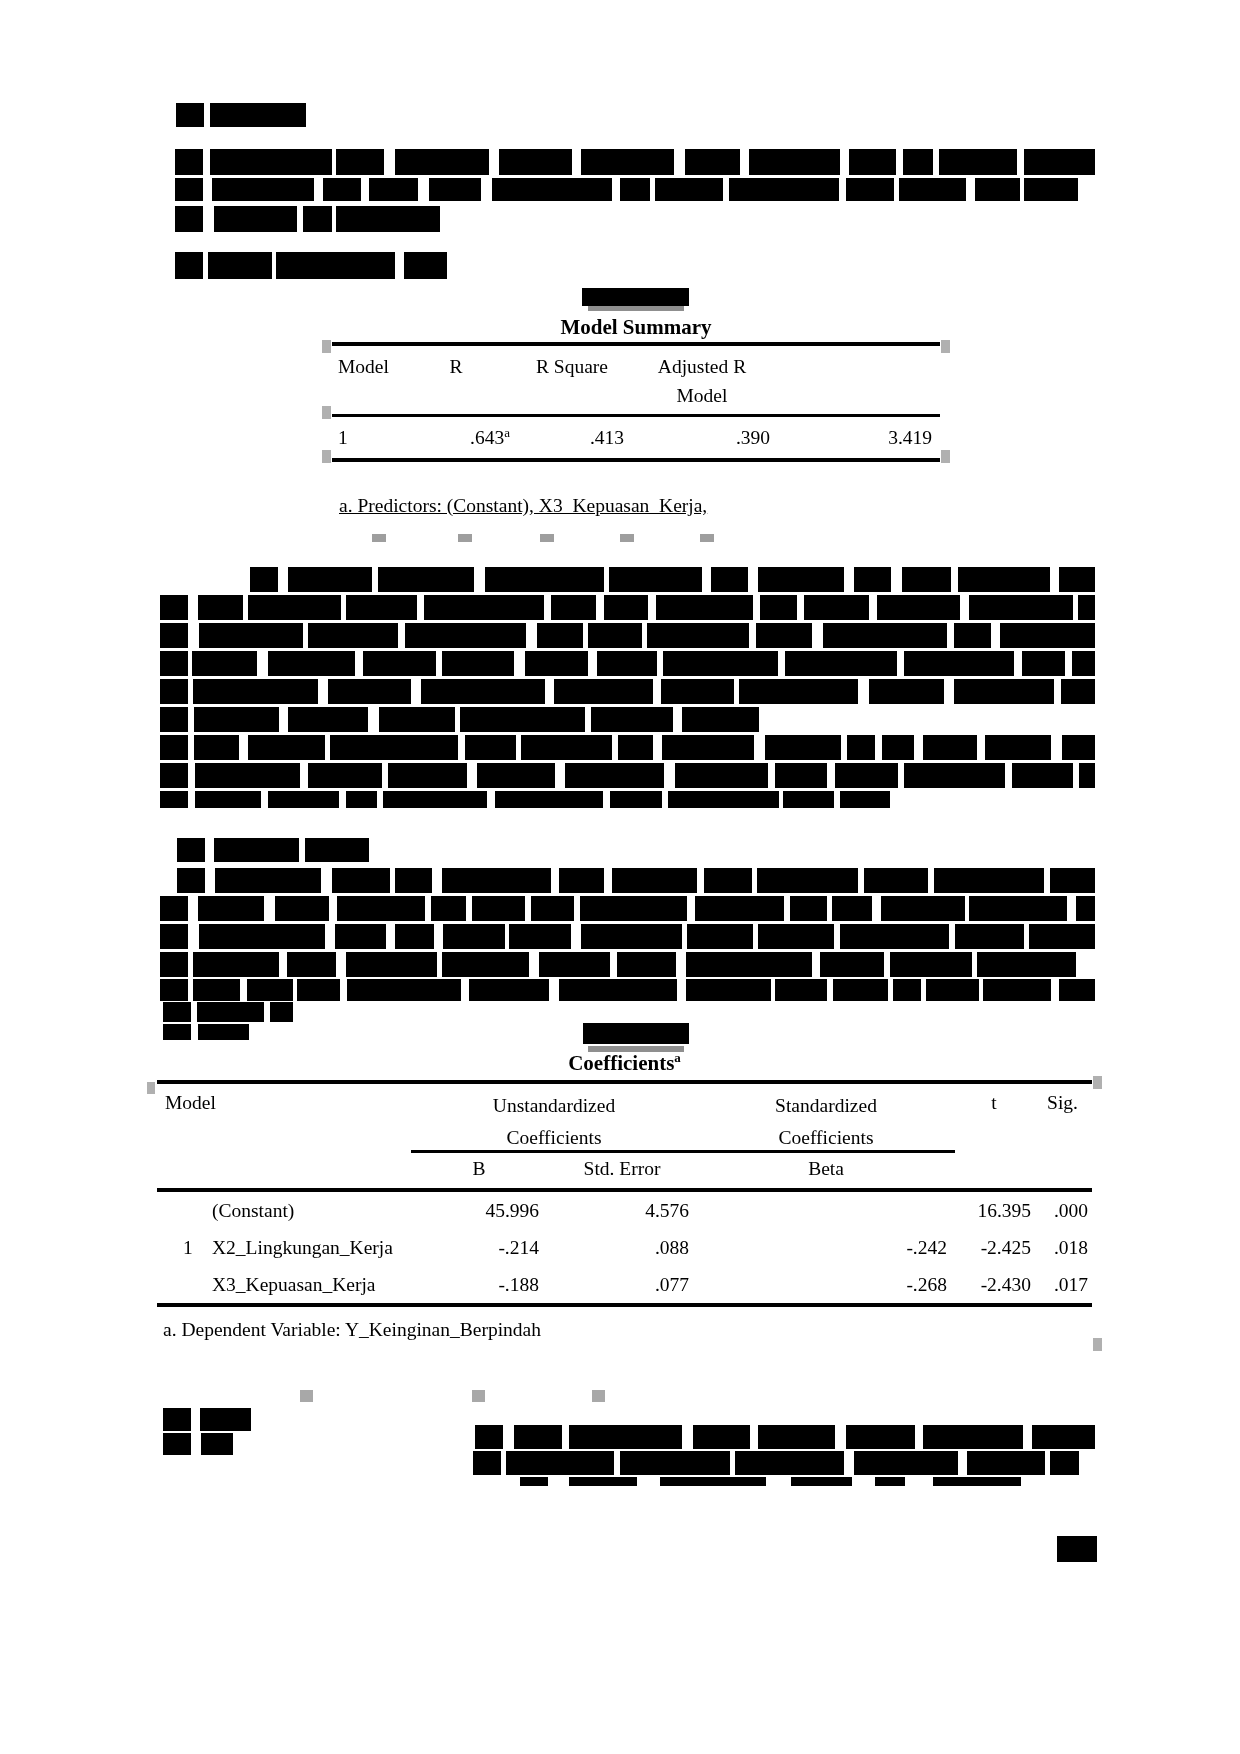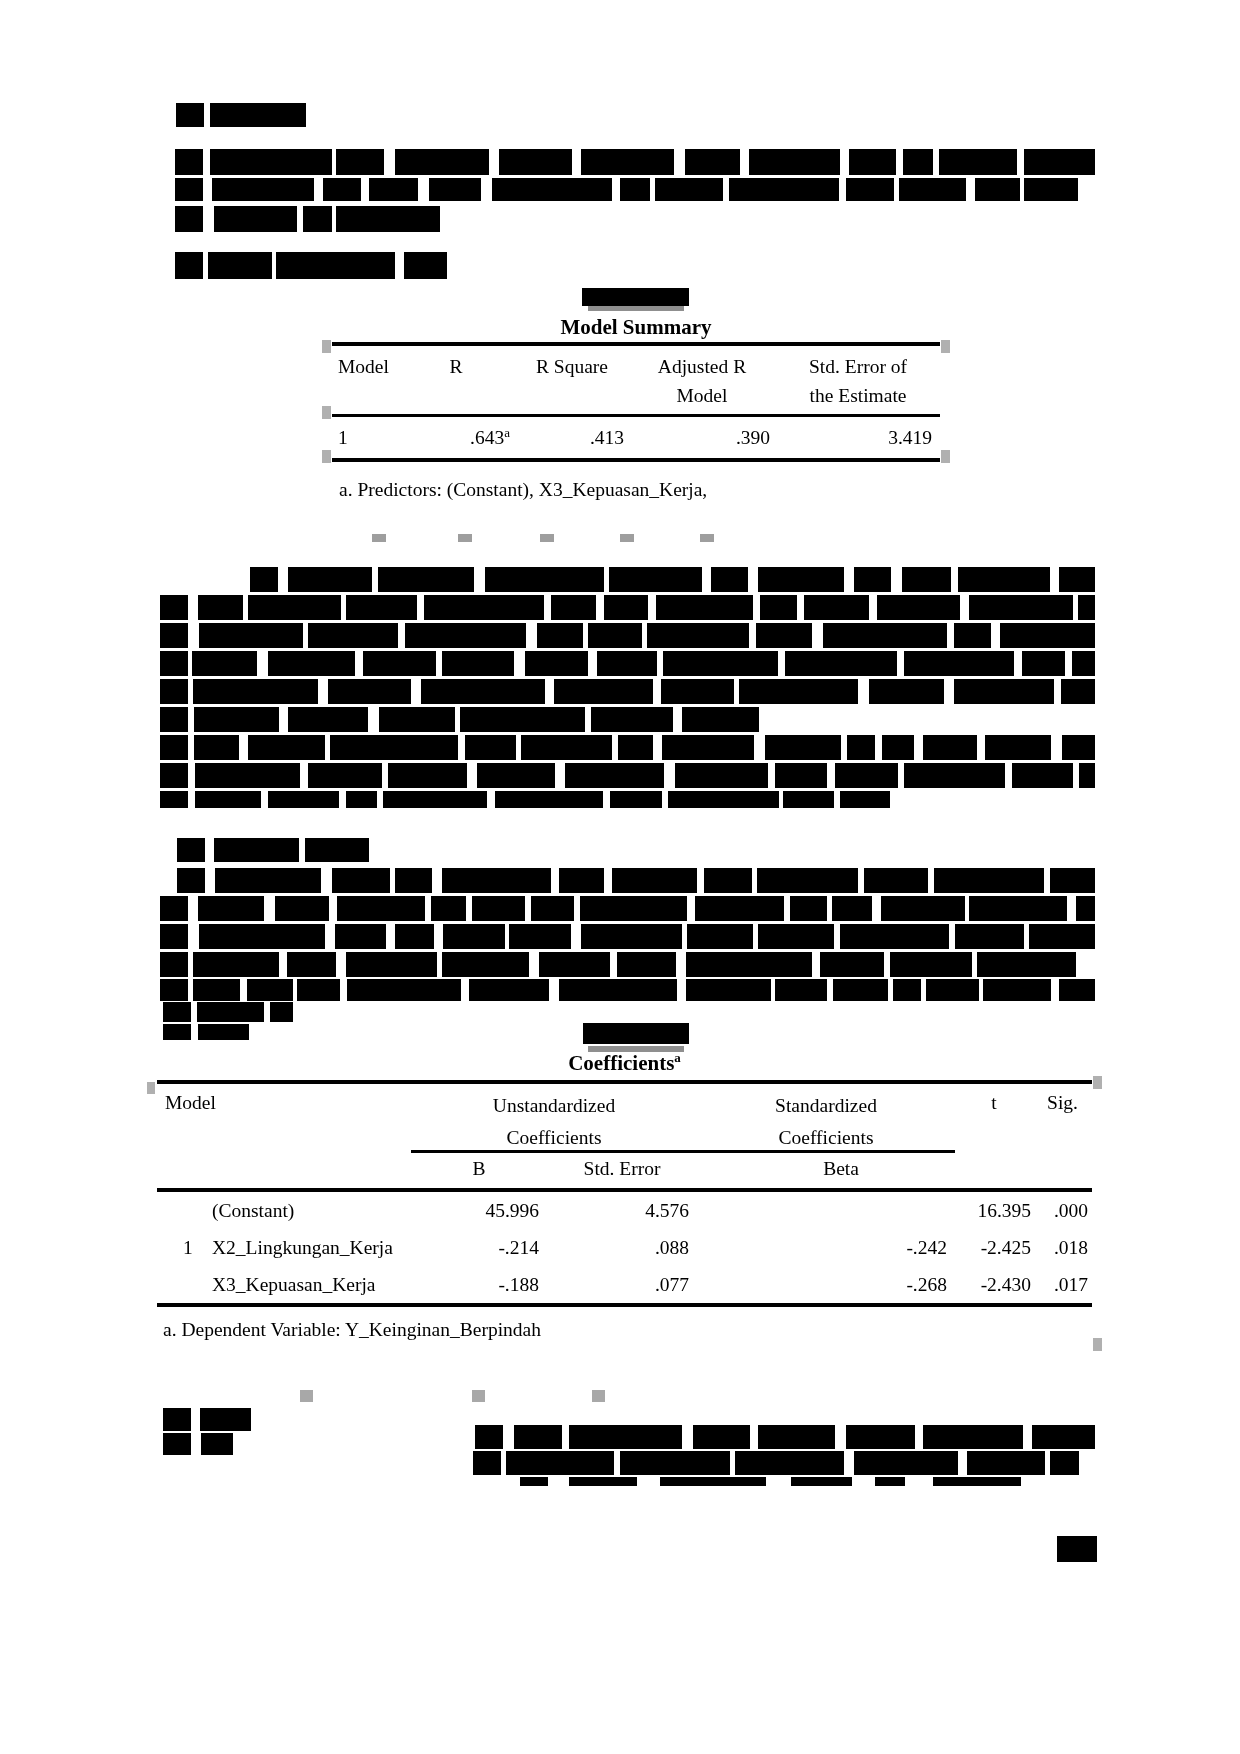--- a/index.html
+++ b/index.html
@@ -25,36 +25,36 @@
   .w-rsq{width:112px;box-sizing:border-box;font-family:Liberation Serif, serif;}
   .w-adj{width:148px;box-sizing:border-box;}
   .w-se{width:164px;box-sizing:border-box;}
   .ms-row{display:flex;align-items:center;height:41px;}
   .ms-row .w-model{padding-left:6px;}
   .ms-row .num{text-align:right;}
   .ms-row .w-r{padding-right:6px;}
   .ms-row .w-rsq{padding-right:4px;}
   .ms-row .w-adj{padding-right:6px;}
   .ms-row .w-se{padding-right:8px;}
-  .ms-foot{margin-top:12px;padding-left:7px;line-height:31px;}
+  .ms-foot{margin-top:28px;padding-left:7px;line-height:31px;text-decoration:underline;}
 
   
   .co{position:absolute;left:157px;top:1049px;width:935px;font-size:19.5px;}
   .co-title{text-align:center;font-weight:bold;font-size:21px;line-height:28px;}
   .co-table{margin-top:3px;border-top:4px solid #000;}
   .co-head{position:relative;height:104px;}
   .co-model{position:absolute;left:8px;top:8px;}
   .g1{position:absolute;left:254px;width:286px;top:6px;text-align:center;line-height:32px;}
   .g2{position:absolute;left:540px;width:258px;top:6px;text-align:center;line-height:32px;}
   .h-t{position:absolute;left:798px;width:78px;top:8px;text-align:center;}
   .h-sig{position:absolute;left:876px;width:59px;top:8px;text-align:center;}
   .mid-rule{position:absolute;left:254px;width:544px;top:66px;height:3px;background:#000;}
   .sub-b{position:absolute;left:254px;width:136px;top:74px;text-align:center;}
   .sub-se{position:absolute;left:390px;width:150px;top:74px;text-align:center;}
-  .sub-beta{position:absolute;left:555px;width:258px;top:74px;text-align:center;}
+  .sub-beta{position:absolute;left:540px;width:258px;top:74px;text-align:center;}
   .co-body{position:relative;border-top:4px solid #000;border-bottom:4px solid #000;}
   .co-num1{position:absolute;left:26px;top:50%;transform:translateY(-50%);}
   .co-row{display:flex;height:37px;align-items:center;}
   .cl{width:254px;padding-left:55px;box-sizing:border-box;}
   .cb{width:136px;text-align:right;padding-right:8px;box-sizing:border-box;}
   .cse{width:150px;text-align:right;padding-right:8px;box-sizing:border-box;}
   .cbeta{width:258px;text-align:right;padding-right:8px;box-sizing:border-box;}
   .ct{width:78px;text-align:right;padding-right:2px;box-sizing:border-box;}
   .csig{width:59px;text-align:right;padding-right:4px;box-sizing:border-box;}
   .co-foot{margin-top:12px;padding-left:6px;}
@@ -380,24 +380,20 @@
 
     <div class="ms-table">
       <div class="ms-head">
         <div class="c w-model">Model</div>
         <div class="c w-r">R</div>
         <div class="c w-rsq">R Square</div>
         <div class="c w-adj">
           <div>Adjusted R</div>
           <div>Model</div>
         </div>
-        <div class="c w-se">
-          <div>Std. Error of</div>
-          <div>the Estimate</div>
-        </div>
       </div>
 
       <div class="ms-row">
         <div class="w-model">1</div>
         <div class="num w-r"><span>.643</span><sup>a</sup></div>
         <div class="num w-rsq">.413</div>
         <div class="num w-adj">.390</div>
         <div class="num w-se">3.419</div>
       </div>
     </div>

